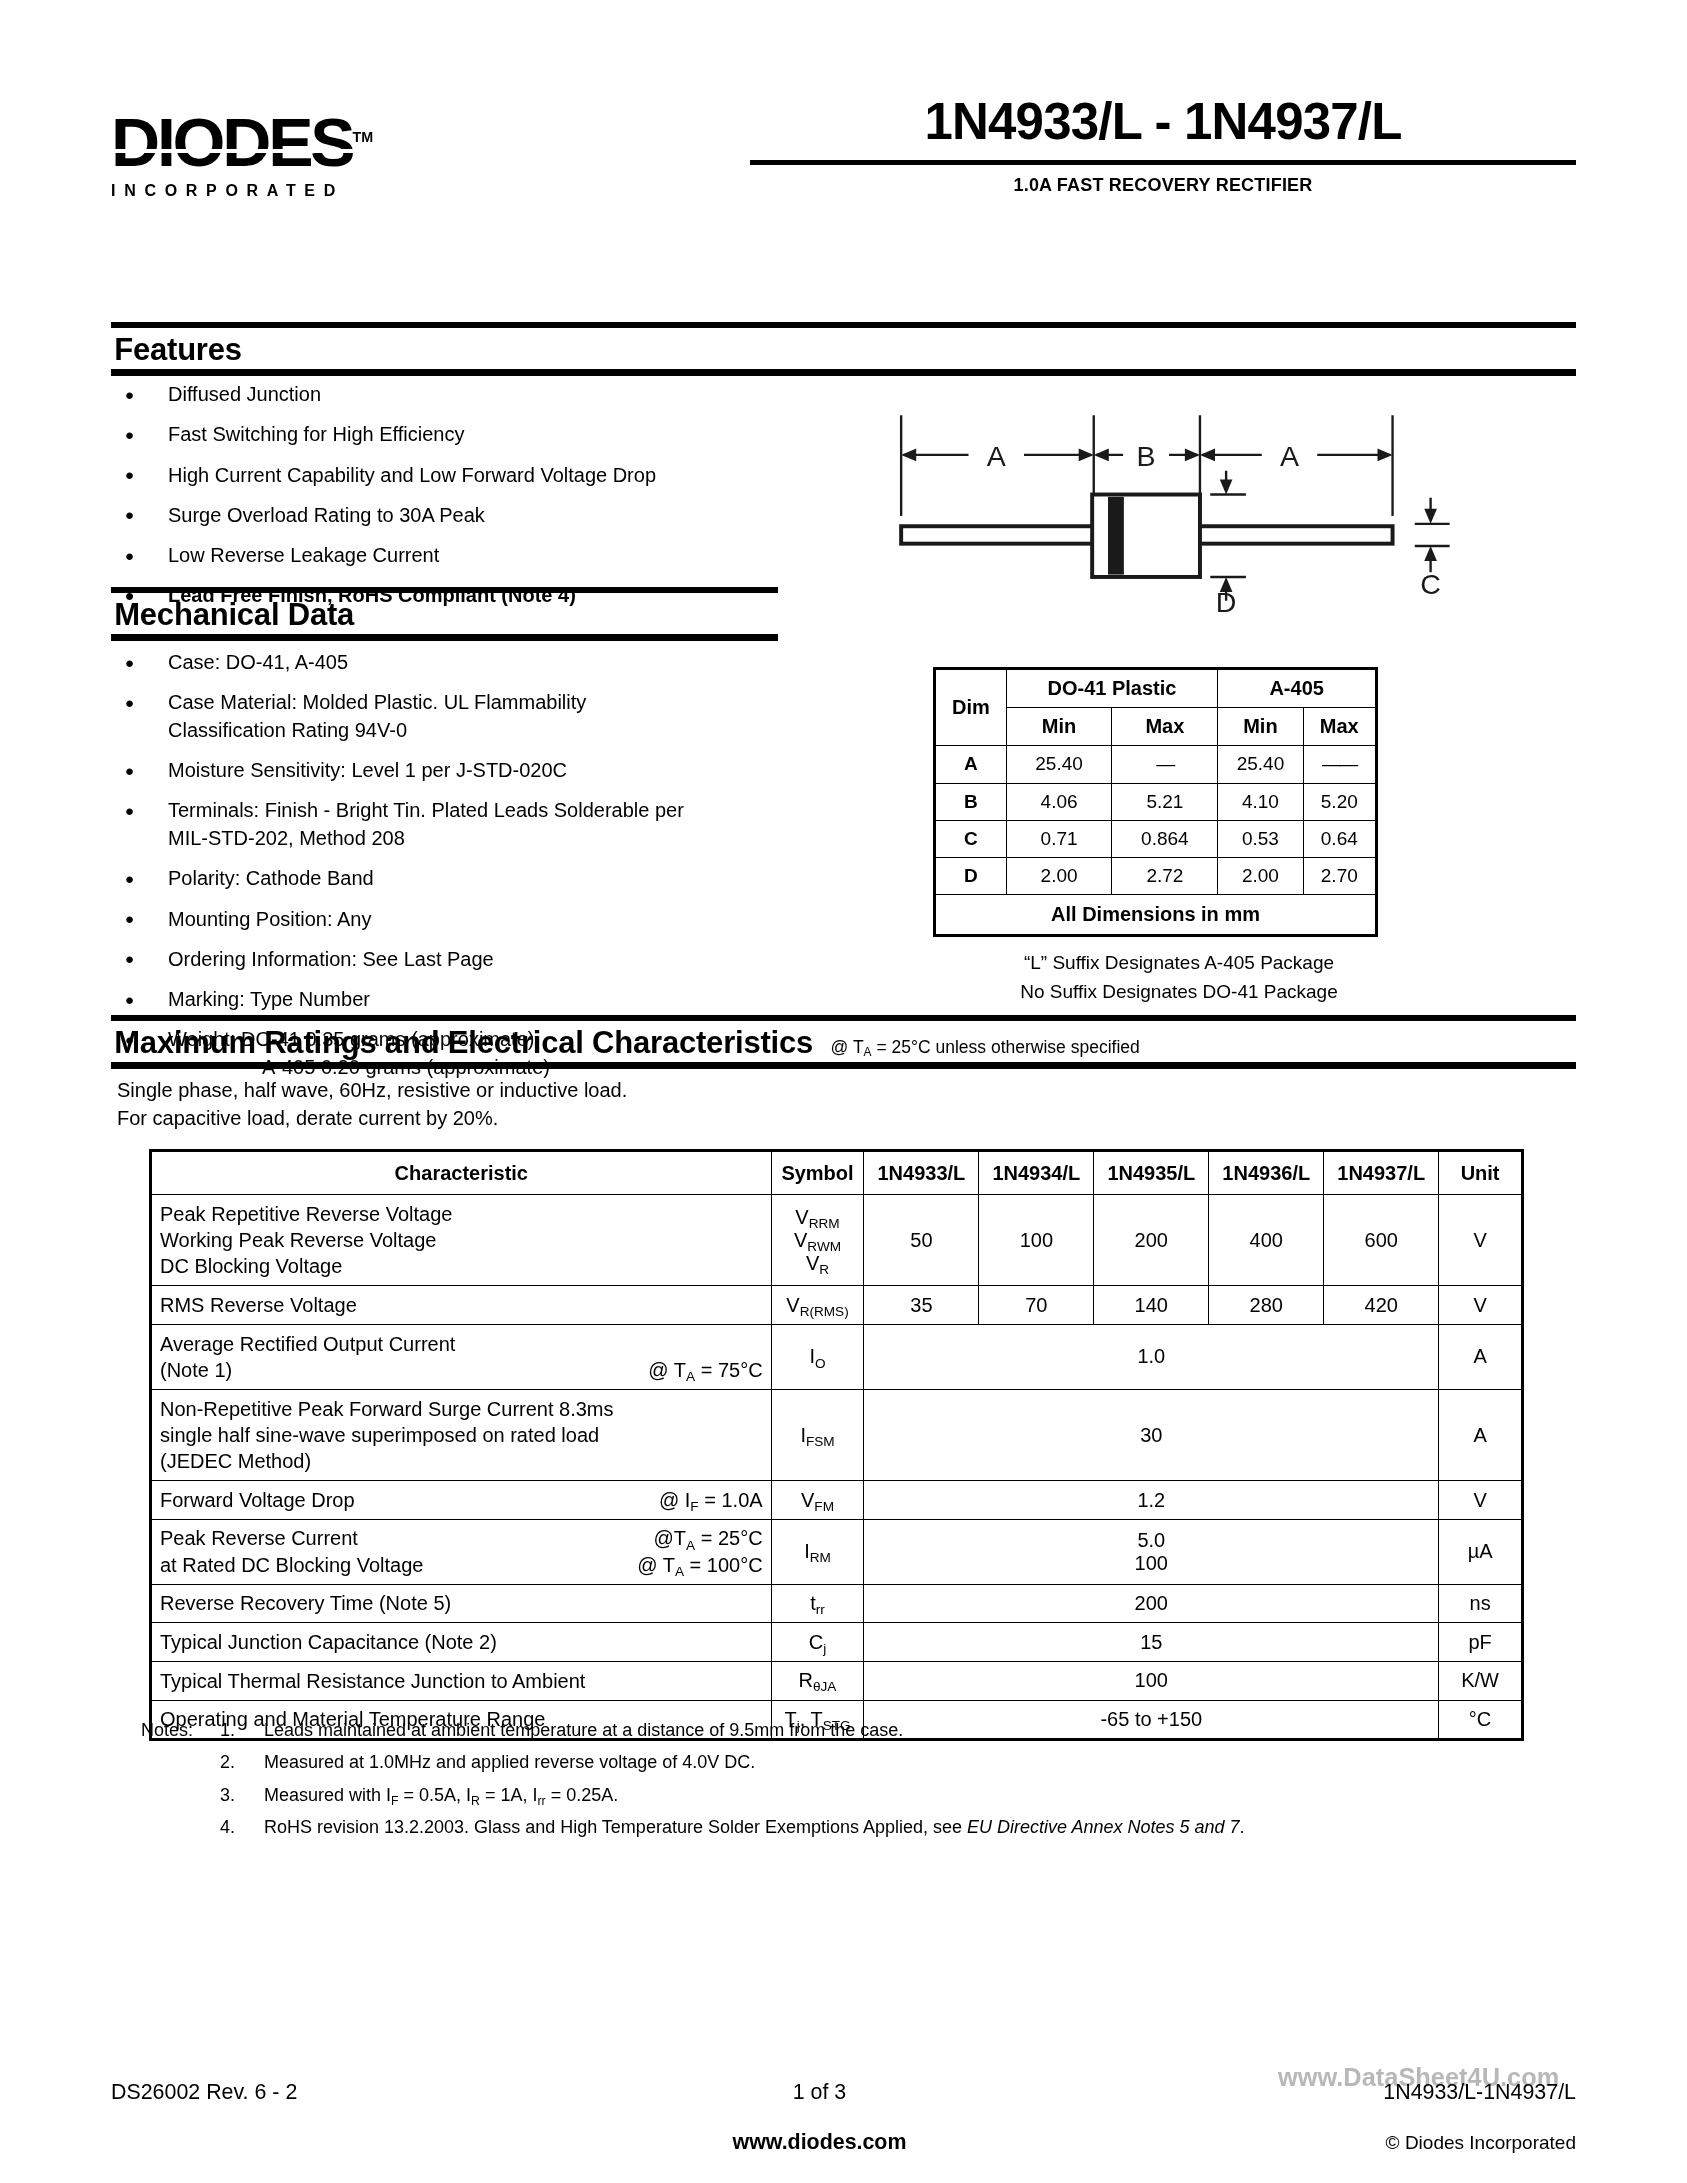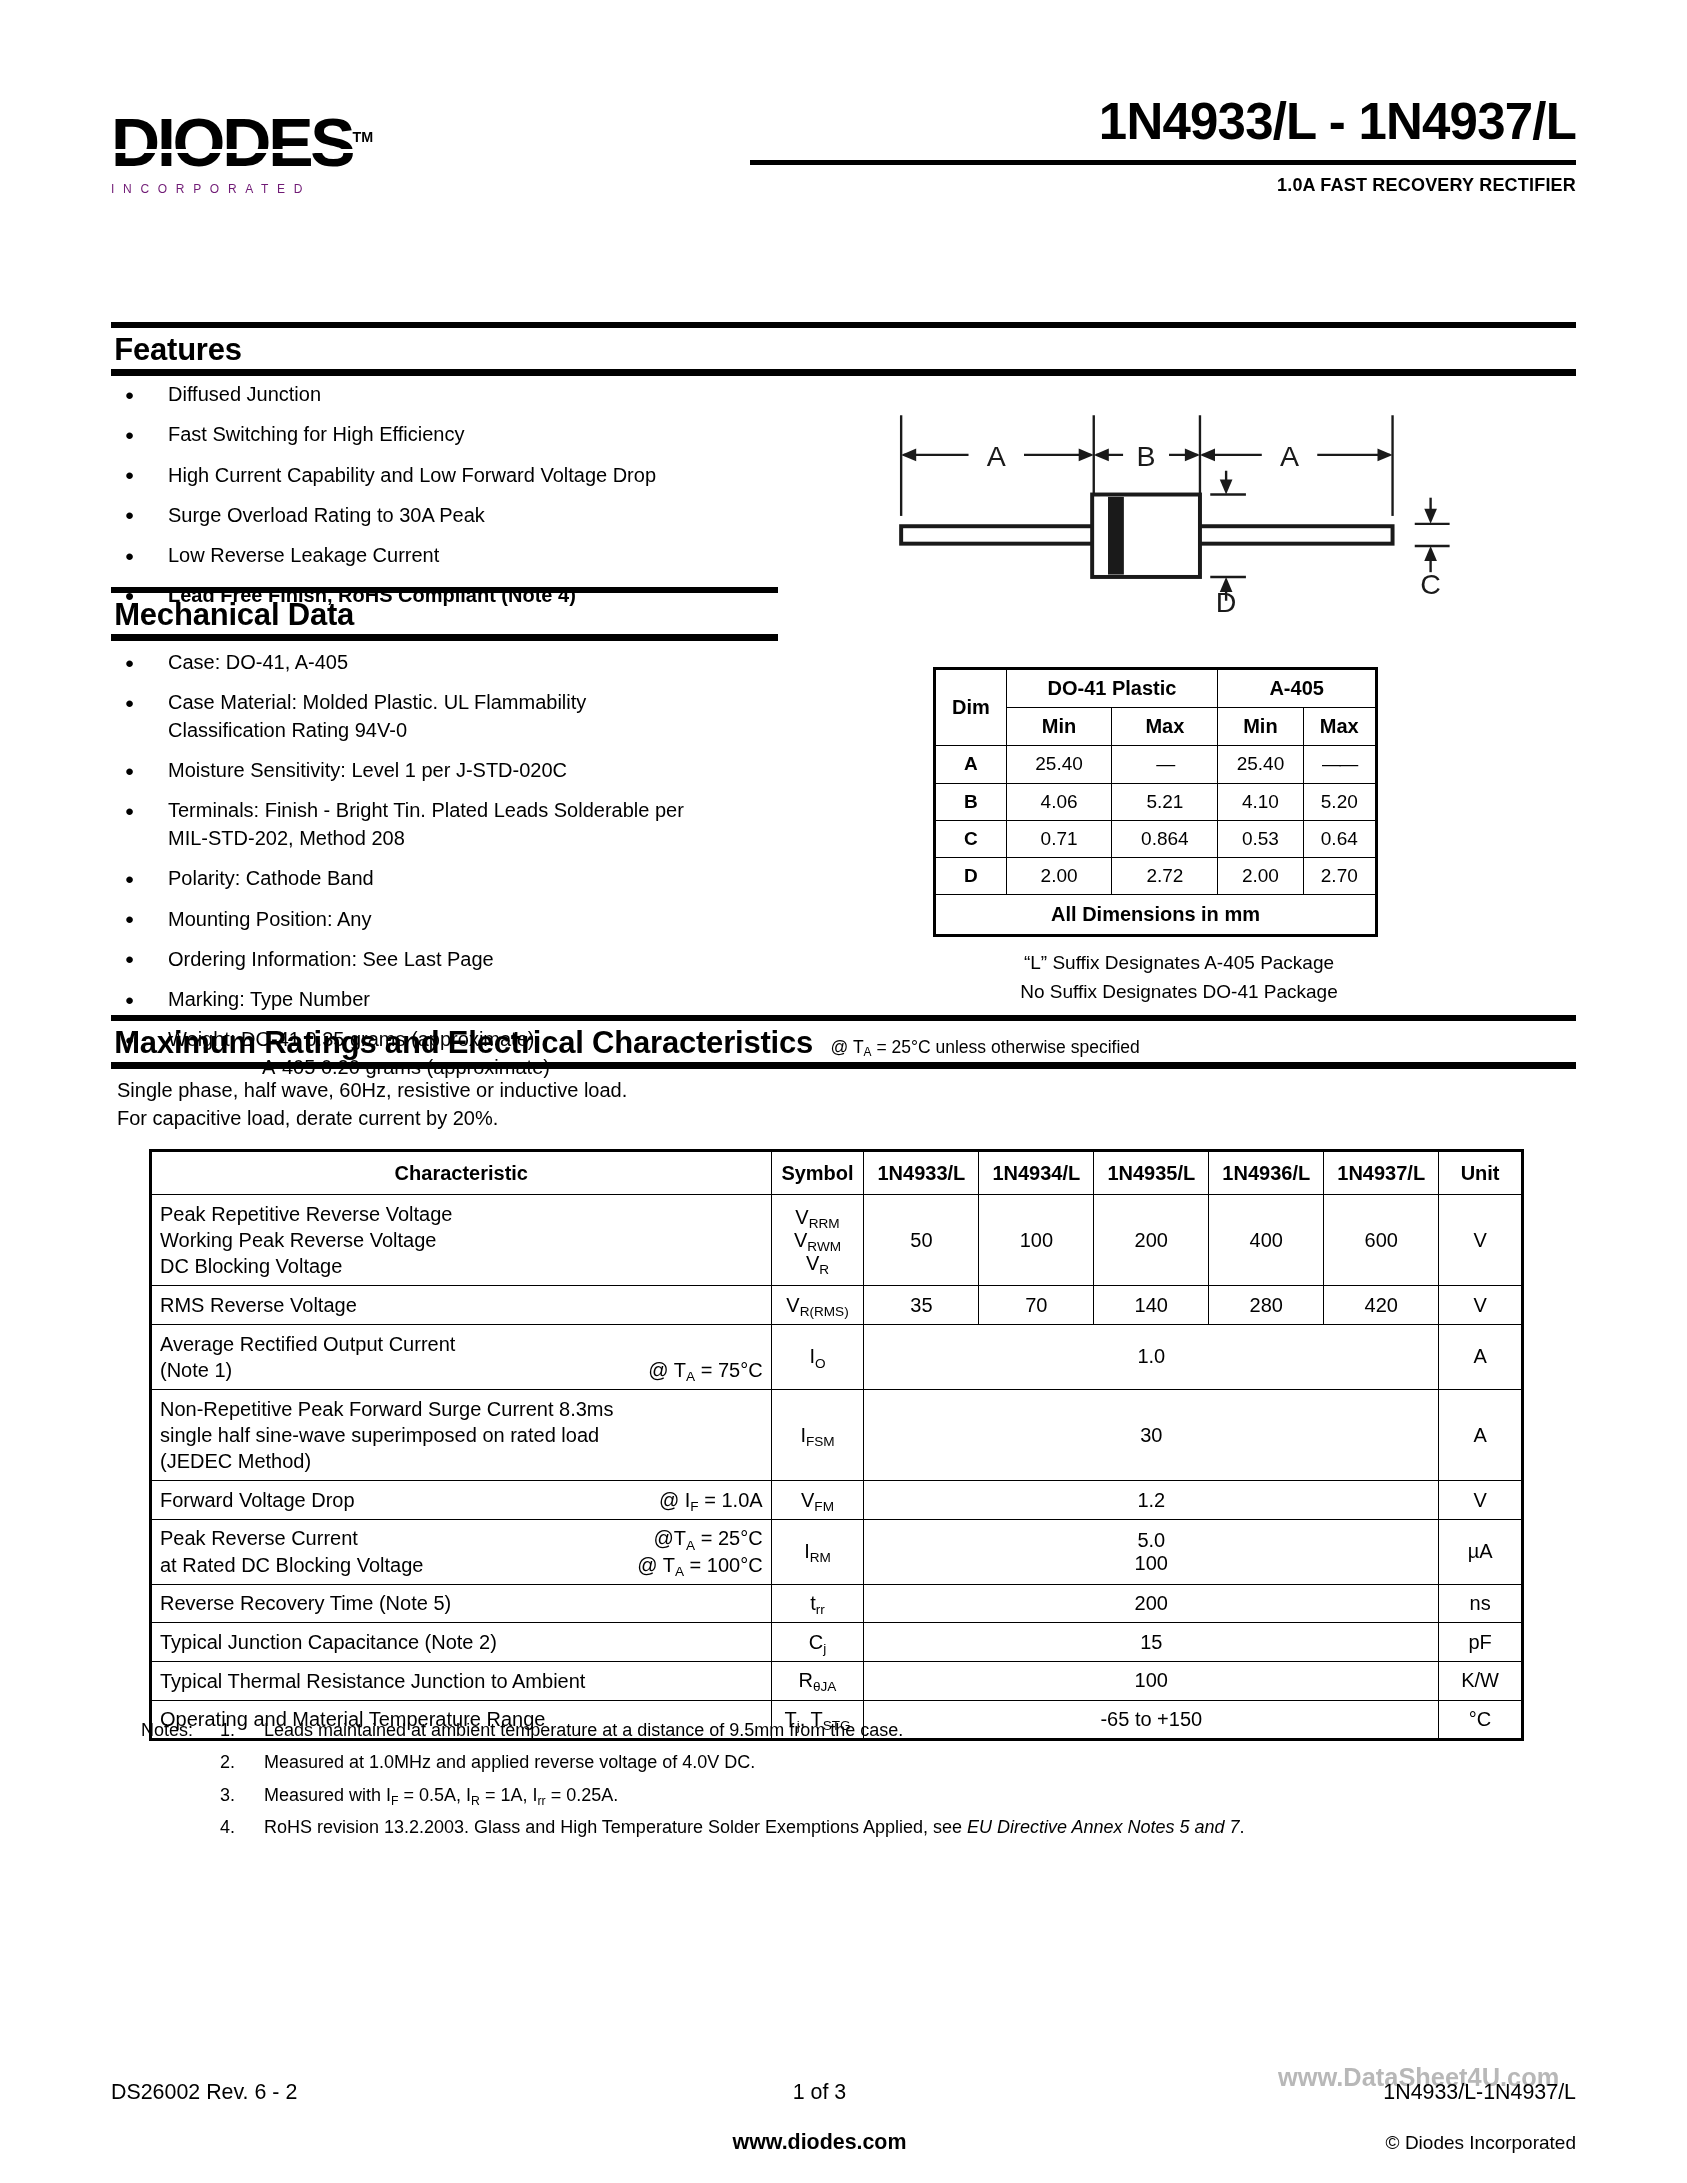--- a/index.html
+++ b/index.html
@@ -54,31 +54,31 @@
     z-index: 3;
   }
   .logo-tm {
     font-size: 14.3px;
     vertical-align: super;
     letter-spacing: 0;
     font-weight: bold;
   }
   .logo-sub {
     font-family: "Liberation Sans", sans-serif;
-    font-weight: normal;
-    font-size: 12px;
+    font-weight: bold;
+    font-size: 16px;
     letter-spacing: 8.7px;
     margin-top: 8px;
-    color: #701a75;
+    color: #000000;
   }
   .title-block {
     position: absolute;
     right: 0; top: 0;
     width: 826px;
-    text-align: right;
+    text-align: center;
   }
   .doc-title {
     font-size: 51px;
     font-weight: bold;
     letter-spacing: -0.8px;
     line-height: 1.05;
     white-space: nowrap;
   }
   .title-rule {
     height: 5.6px;

